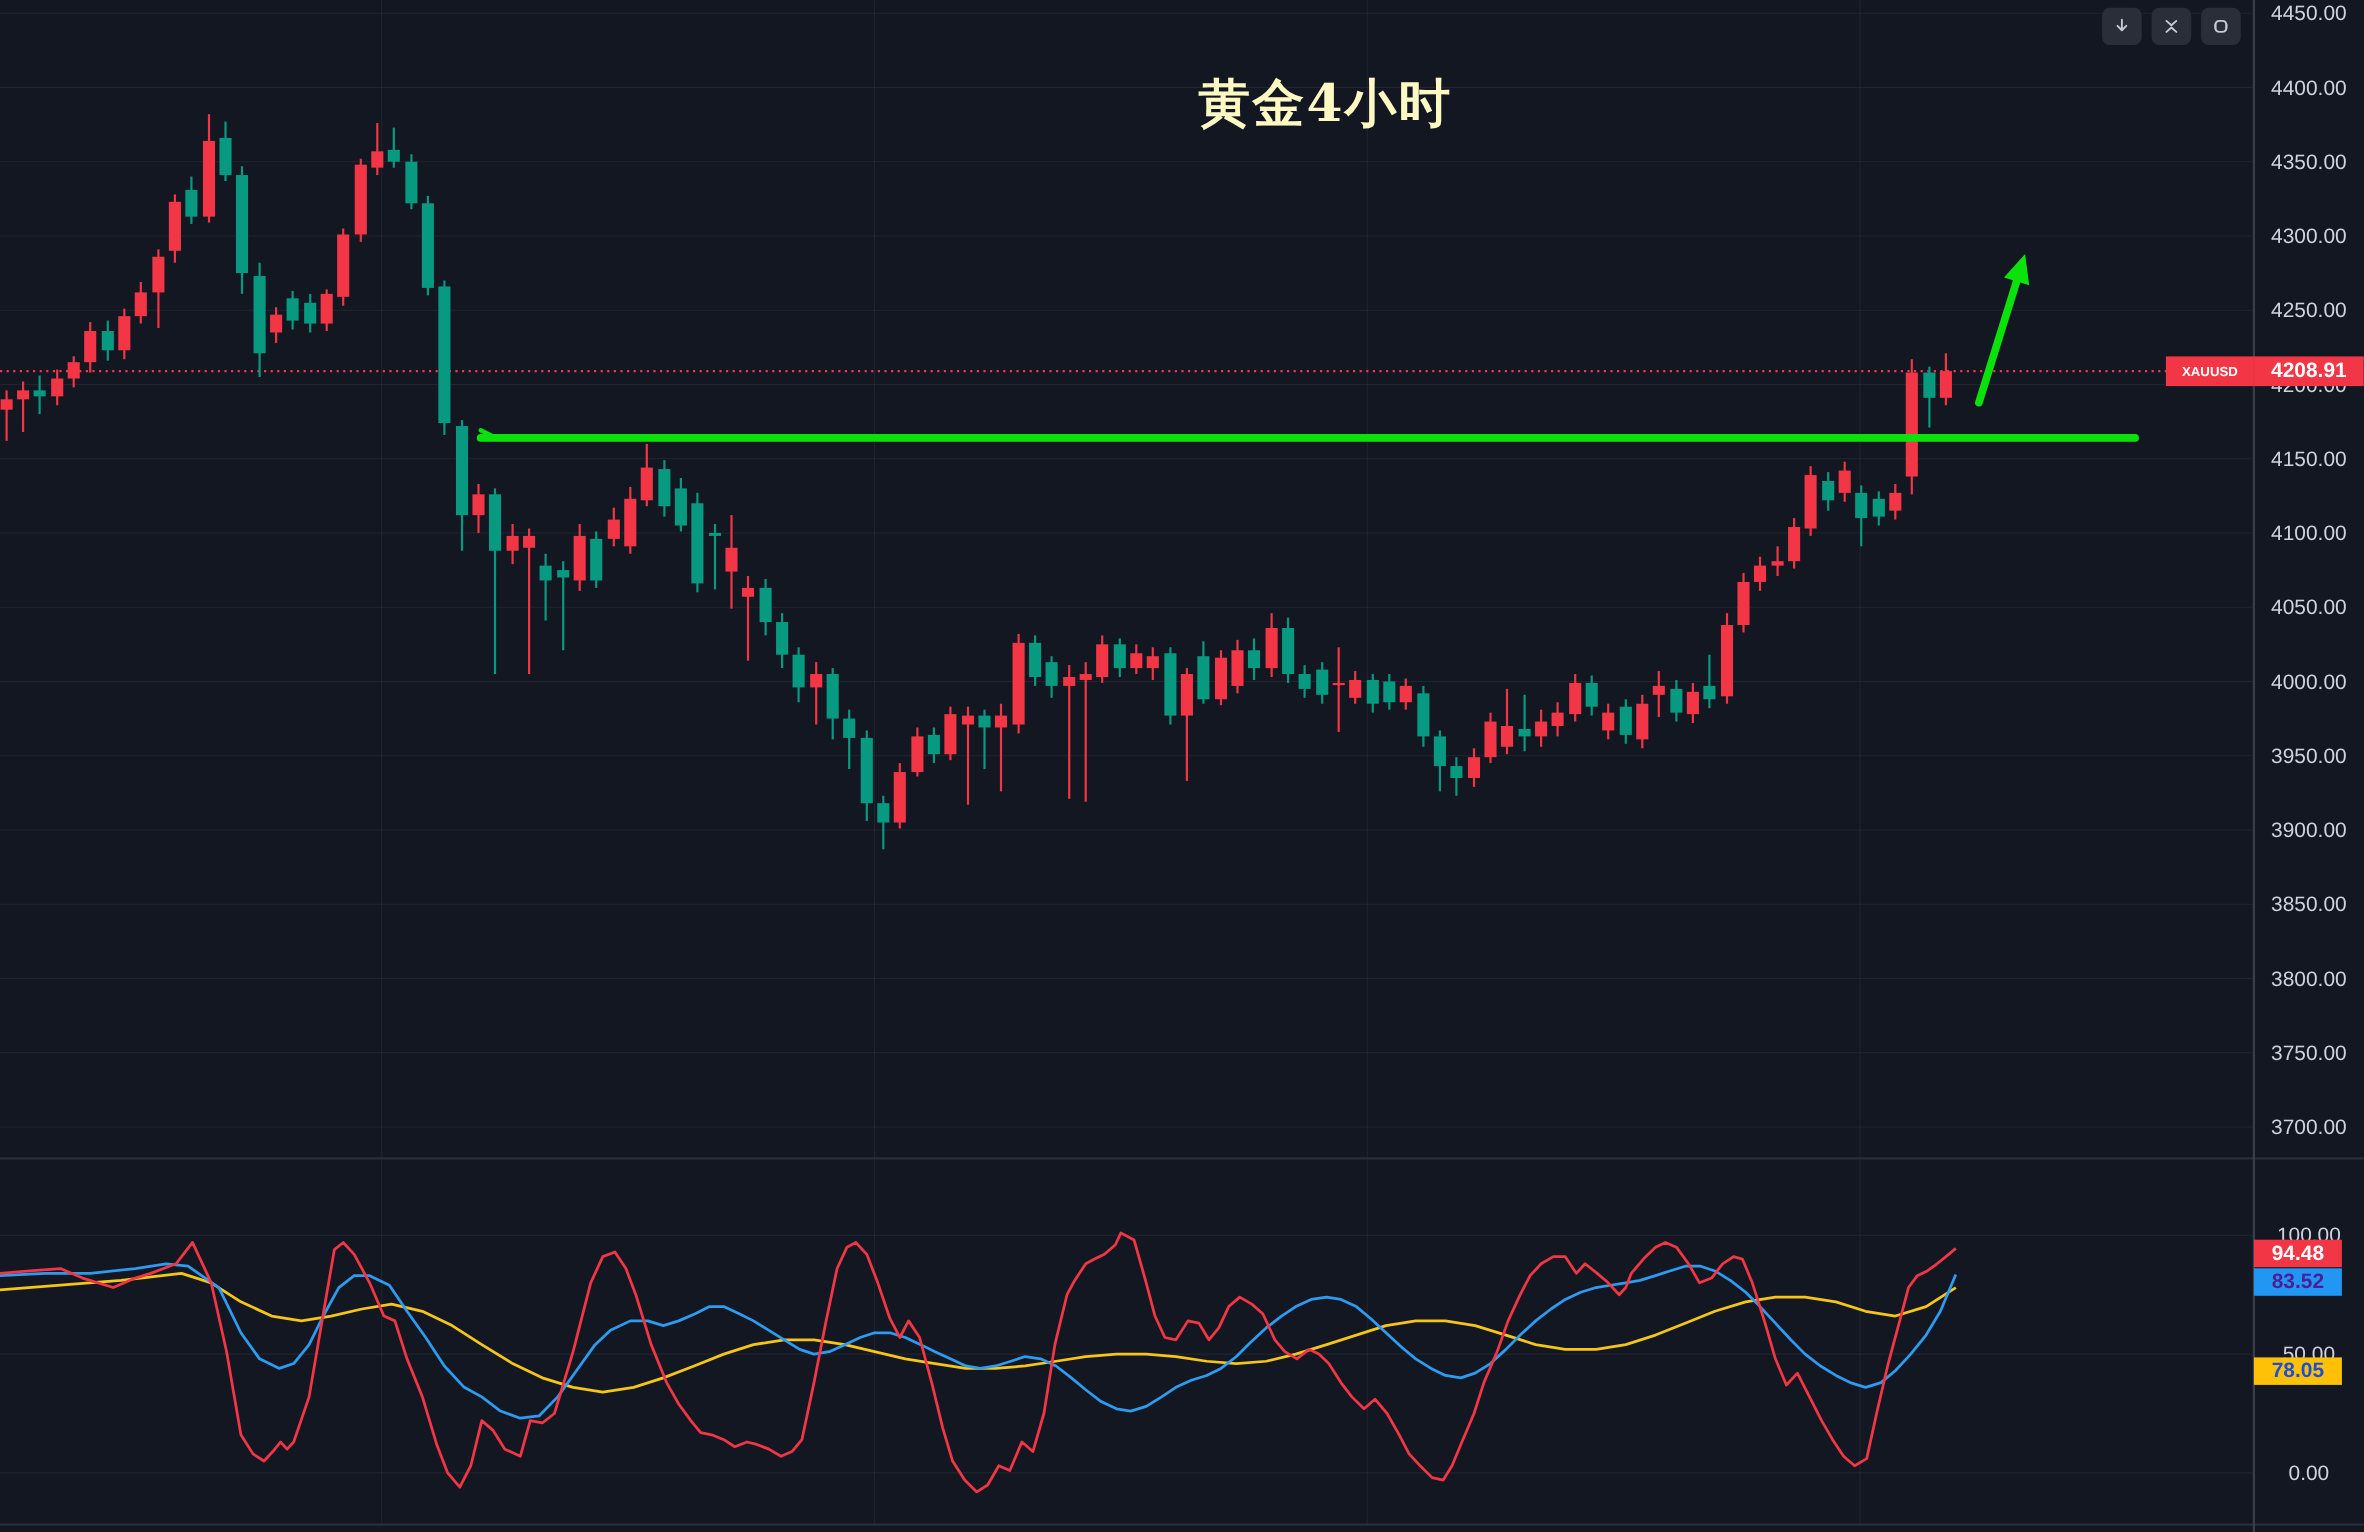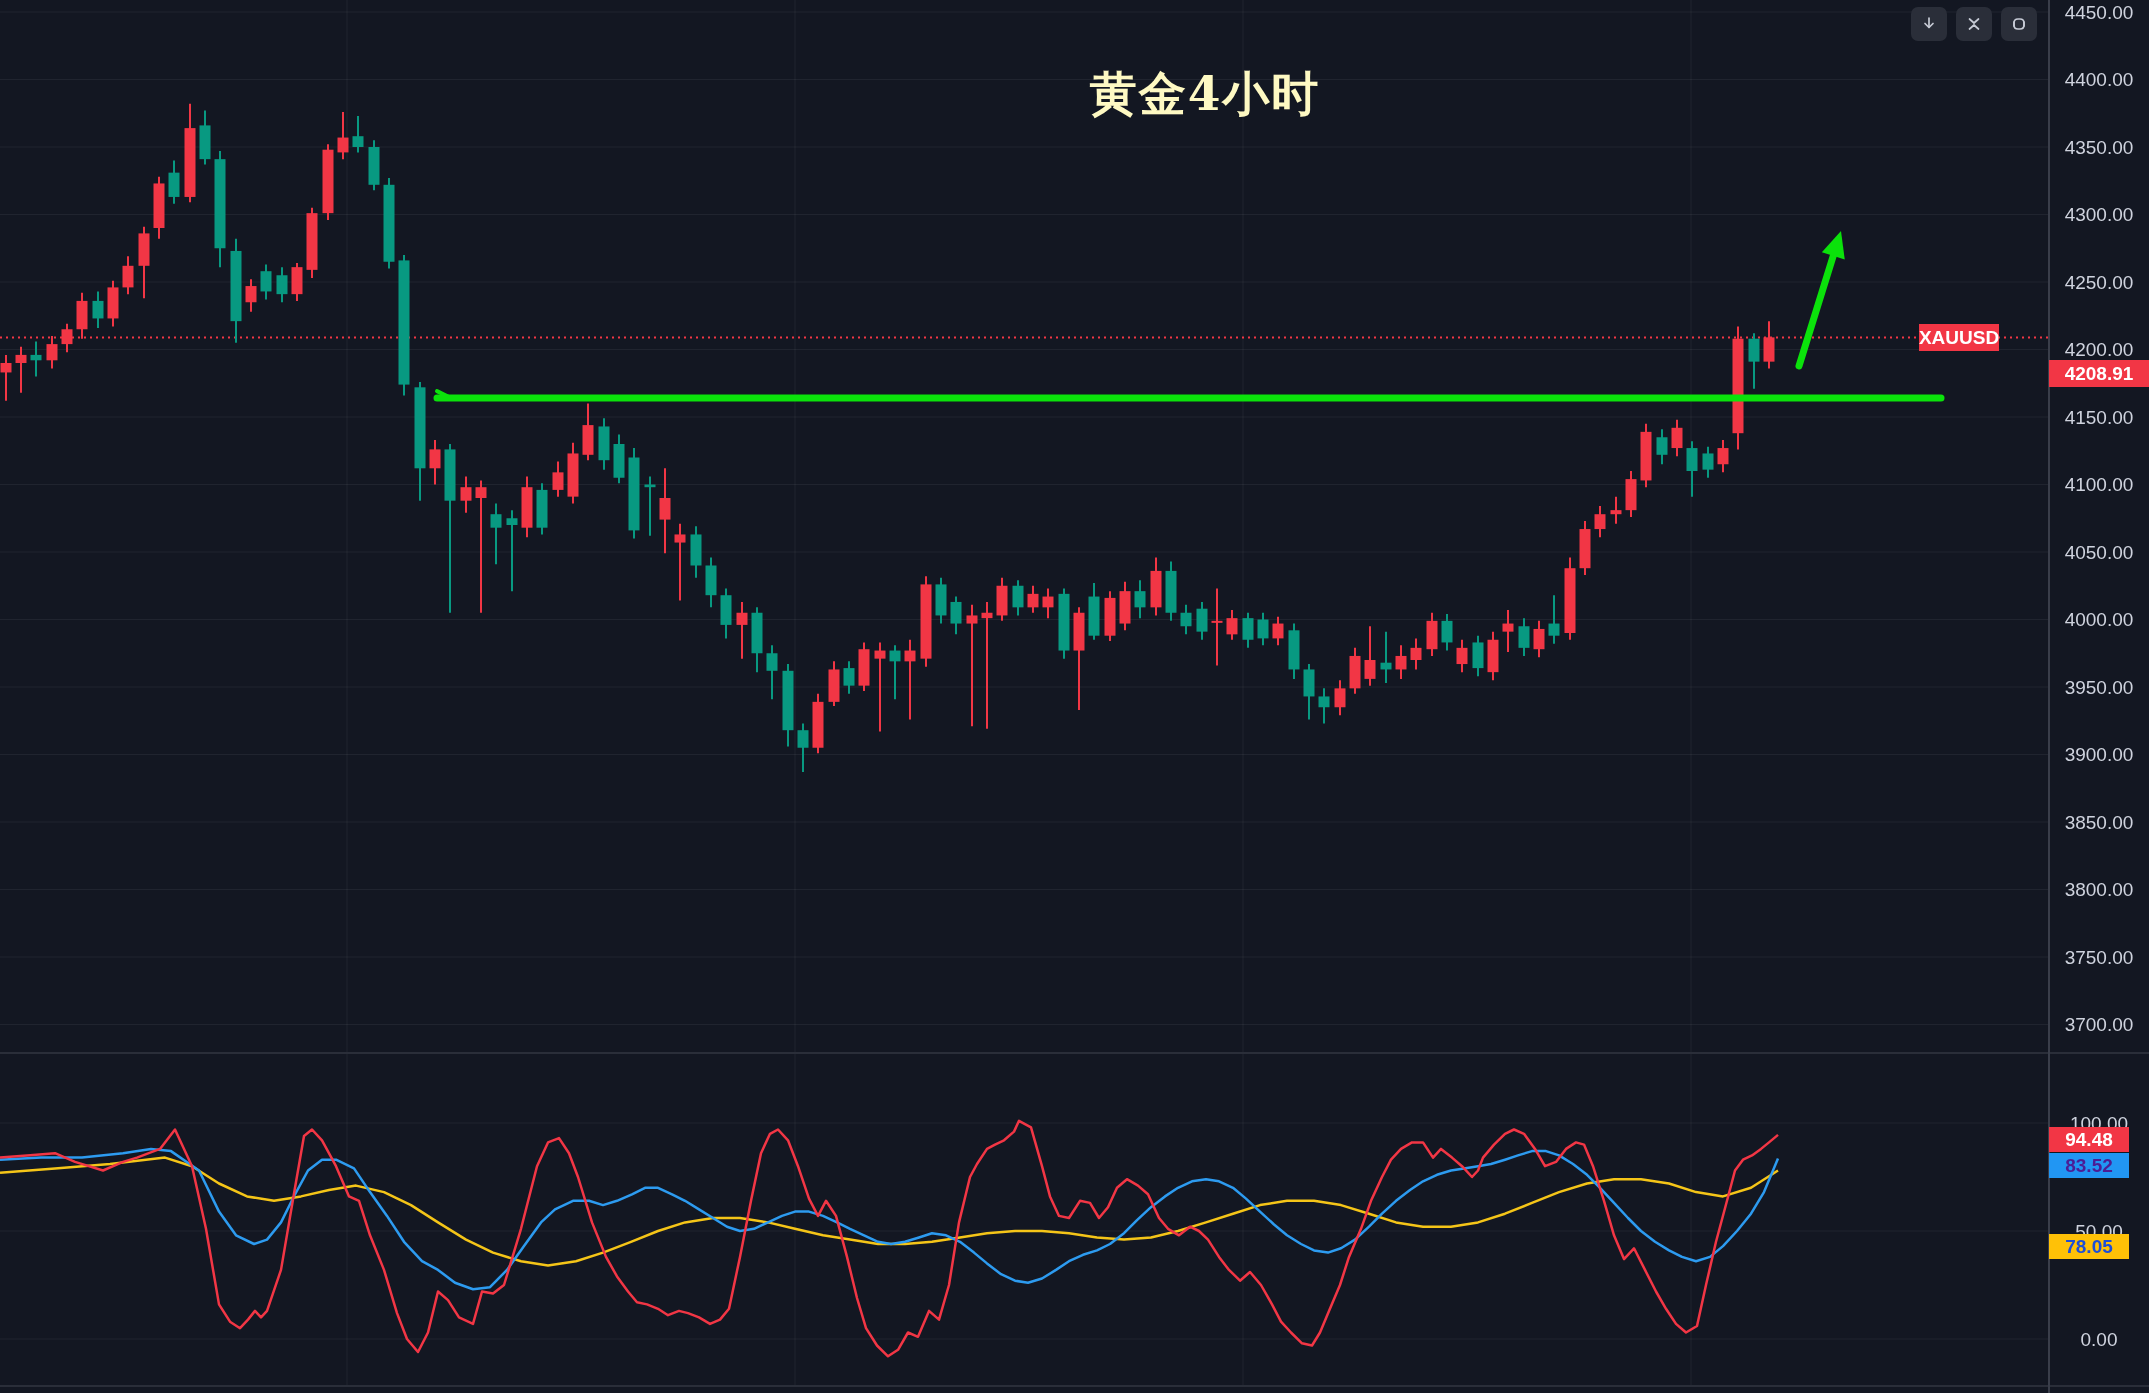--- a/index.html
+++ b/index.html
@@ -4,21 +4,21 @@
 <style>
   html,body{margin:0;padding:0;background:#131722;}
   #stage{position:relative;width:2149px;height:1393px;background:#131722;overflow:hidden;
          font-family:"Liberation Sans",sans-serif;}
   #chart-svg{position:absolute;left:0;top:0;}
   .axis-label{fill:#cfd3de;font-size:19px;font-family:"Liberation Sans",sans-serif;font-weight:500;}
   #main-title{position:absolute;left:1040px;top:63px;width:330px;text-align:center;
     font-family:"DejaVu Serif",serif;font-weight:700;font-size:47px;letter-spacing:2px;}
   .badge{position:absolute;display:flex;align-items:center;justify-content:center;
     font-weight:700;font-size:19px;box-sizing:border-box;}
-  #symbol-badge{left:1919px;top:324px;width:80px;height:27px;font-size:19px;}
+  #symbol-badge{left:1969px;top:324px;width:80px;height:27px;font-size:12px;}
   #price-badge{left:2049px;top:324px;width:100px;height:27px;}
   .ind-badge{left:2049px;width:80px;height:25px;}
   #toolbar{position:absolute;top:7px;right:112px;display:flex;gap:9px;}
   .tv-btn{width:36px;height:34px;background:#2a2e39;border:none;border-radius:7px;
     display:flex;align-items:center;justify-content:center;cursor:pointer;padding:0;}
   .tv-btn svg{stroke:#c7cbd6;stroke-width:1.7;fill:none;stroke-linecap:round;stroke-linejoin:round;}
 </style>
 </head>
 <body>
 
@@ -553,21 +553,21 @@
         <text x="2099" y="1031" text-anchor="middle" class="axis-label">3700.00</text>
         <text x="2099" y="1129.5" text-anchor="middle" class="axis-label">100.00</text>
         <text x="2099" y="1237.5" text-anchor="middle" class="axis-label">50.00</text>
         <text x="2099" y="1345.5" text-anchor="middle" class="axis-label">0.00</text>
       </g>
     </svg>
 
   <div id="main-title" style="color: #fef9c3;">黄金4小时</div>
 
   <div id="symbol-badge" class="badge" style="background: rgb(242, 54, 69); color: rgb(255, 255, 255);">XAUUSD</div>
-  <div id="price-badge" class="badge" style="background: rgb(242, 54, 69); color: rgb(255, 255, 255); margin-top: 36px;">4208.91</div>
+  <div id="price-badge" class="badge" style="background: rgb(242, 54, 69); color: rgb(255, 255, 255);">4208.91</div>
 
   <div id="kdj-badge-j" class="badge ind-badge" style="background: rgb(242, 54, 69); color: rgb(255, 255, 255); top: 1127px;">94.48</div>
   <div id="kdj-badge-k" class="badge ind-badge" style="background: rgb(33, 150, 243); color: #4c1d95; top: 1153px;">83.52</div>
   <div id="kdj-badge-d" class="badge ind-badge" style="background: rgb(255, 193, 7); color: #1d4ed8; top: 1234px;">78.05</div>
 
   <div id="toolbar">
       <button class="tv-btn">
         <svg width="18" height="18" viewBox="0 0 18 18">
           <path d="M9 3v9"></path>
           <path d="M5 8.5 9 12.5 13 8.5"></path>

